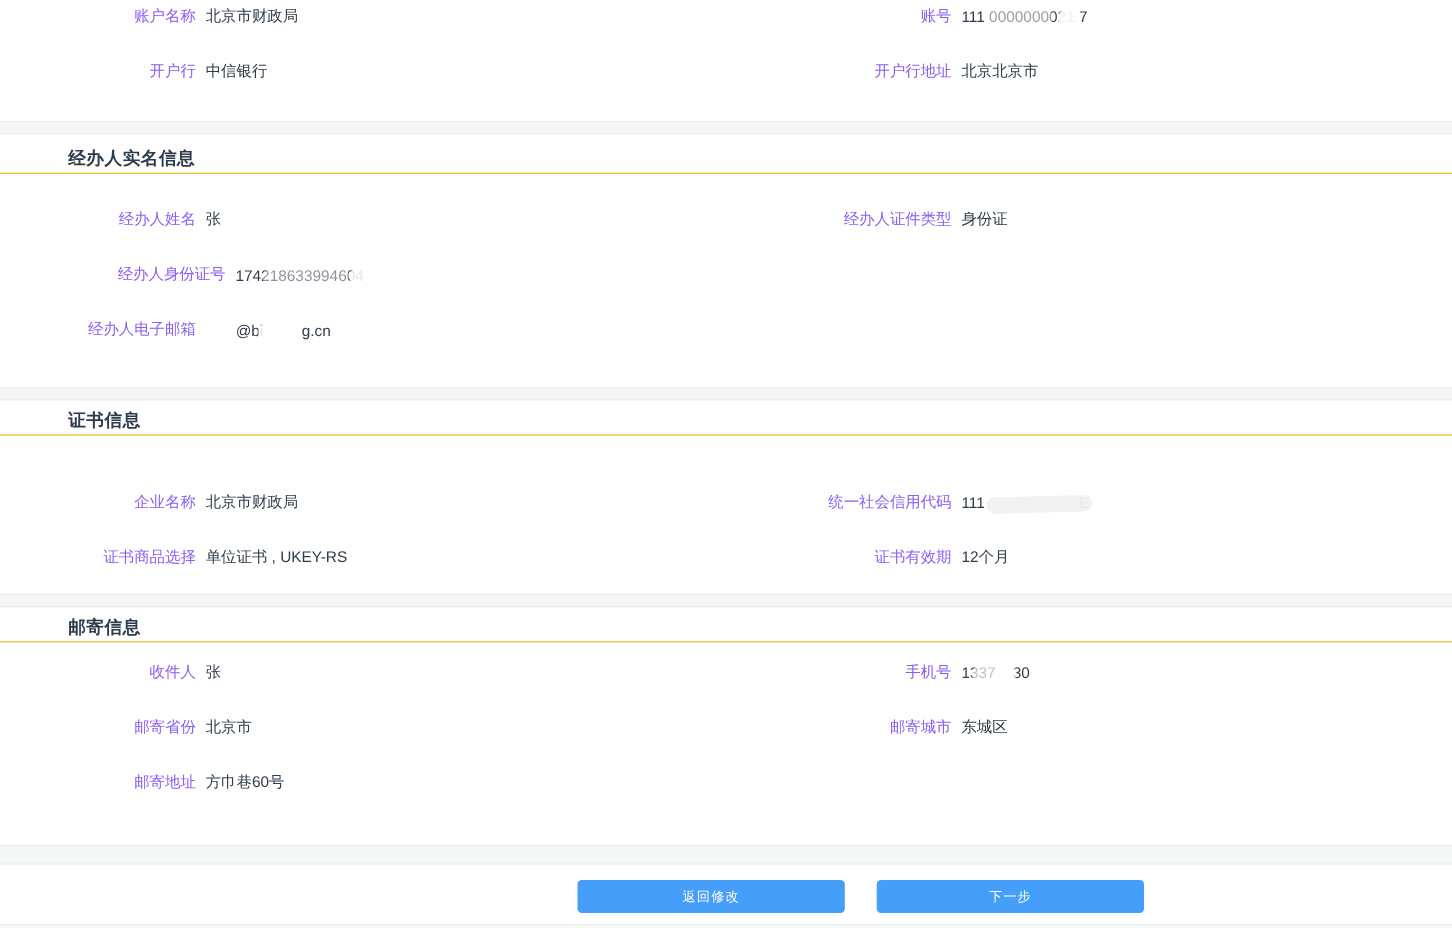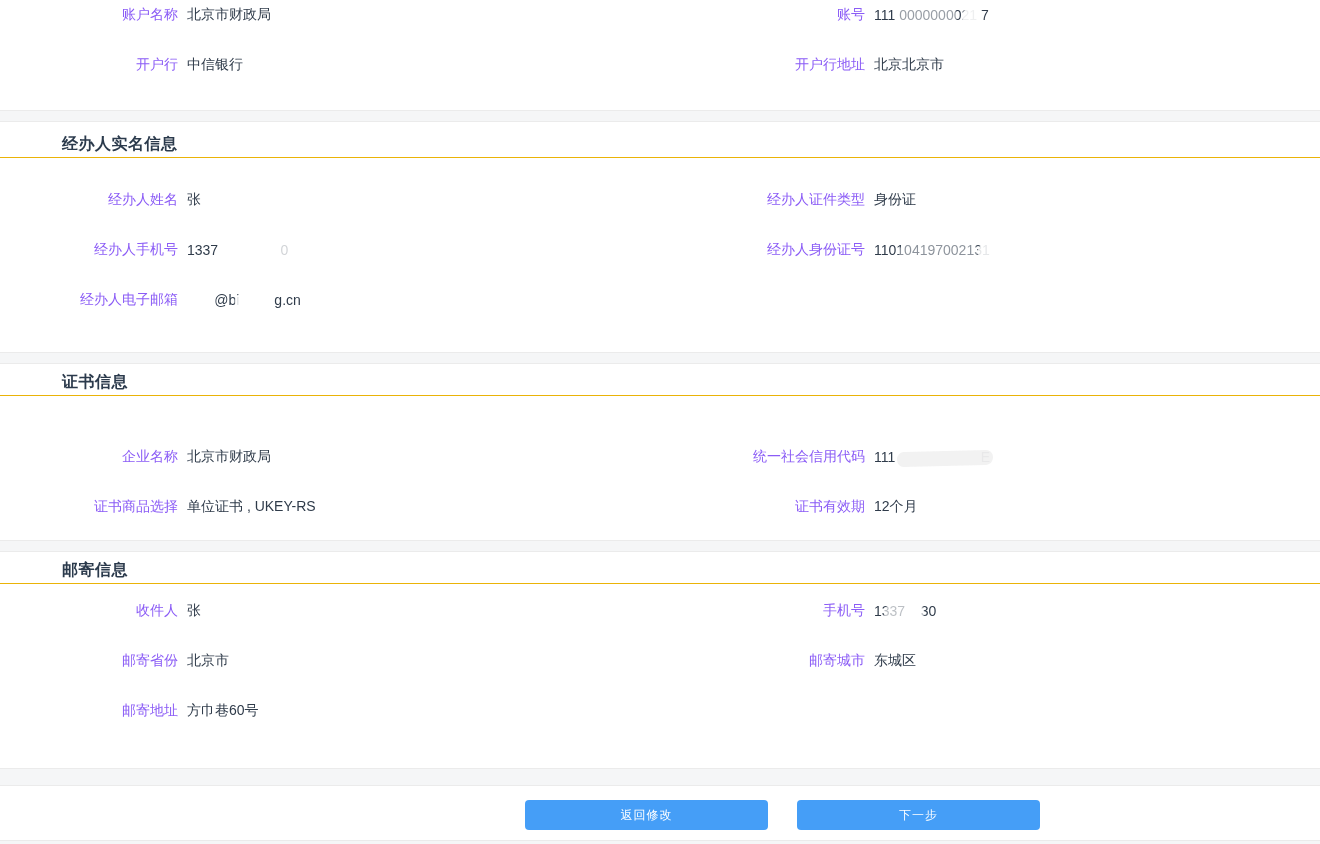--- a/index.html
+++ b/index.html
@@ -85,27 +85,23 @@
       <div class="cell">
         <span class="lbl">经办人姓名</span>
         <span class="val"><span>张        </span><span class="patch" style="left:13px;width:30px;opacity:.82;"></span></span>
       </div>
       <div class="cell r">
         <span class="lbl">经办人证件类型</span>
         <span class="val">身份证</span>
       </div>
     </div>
     <div class="row">
-      <div class="cell">
-        <span class="lbl">经办人手机号</span>
-        <span class="val"><span>1337                0</span><span class="patch" style="left:30px;width:72px;opacity:.78;"></span></span>
-      </div>
       <div class="cell r">
         <span class="lbl">经办人身份证号</span>
-        <span class="val"><span>110104197002131  </span><span class="patch" style="left:25px;width:78px;opacity:.45;"></span><span class="patch" style="left:104px;width:32px;opacity:.88;"></span></span>
+        <span class="val"><span>174218633994604  </span><span class="patch" style="left:25px;width:78px;opacity:.45;"></span><span class="patch" style="left:104px;width:32px;opacity:.88;"></span></span>
       </div>
     </div>
     <div class="row">
       <div class="cell">
         <span class="lbl">经办人电子邮箱</span>
         <span class="val"><span>       @bi         g.cn</span><span class="patch" style="left:0px;width:28px;opacity:.72;"></span><span class="patch" style="left:48px;width:38px;opacity:.85;"></span></span>
       </div>
     </div>
   </div>
 

